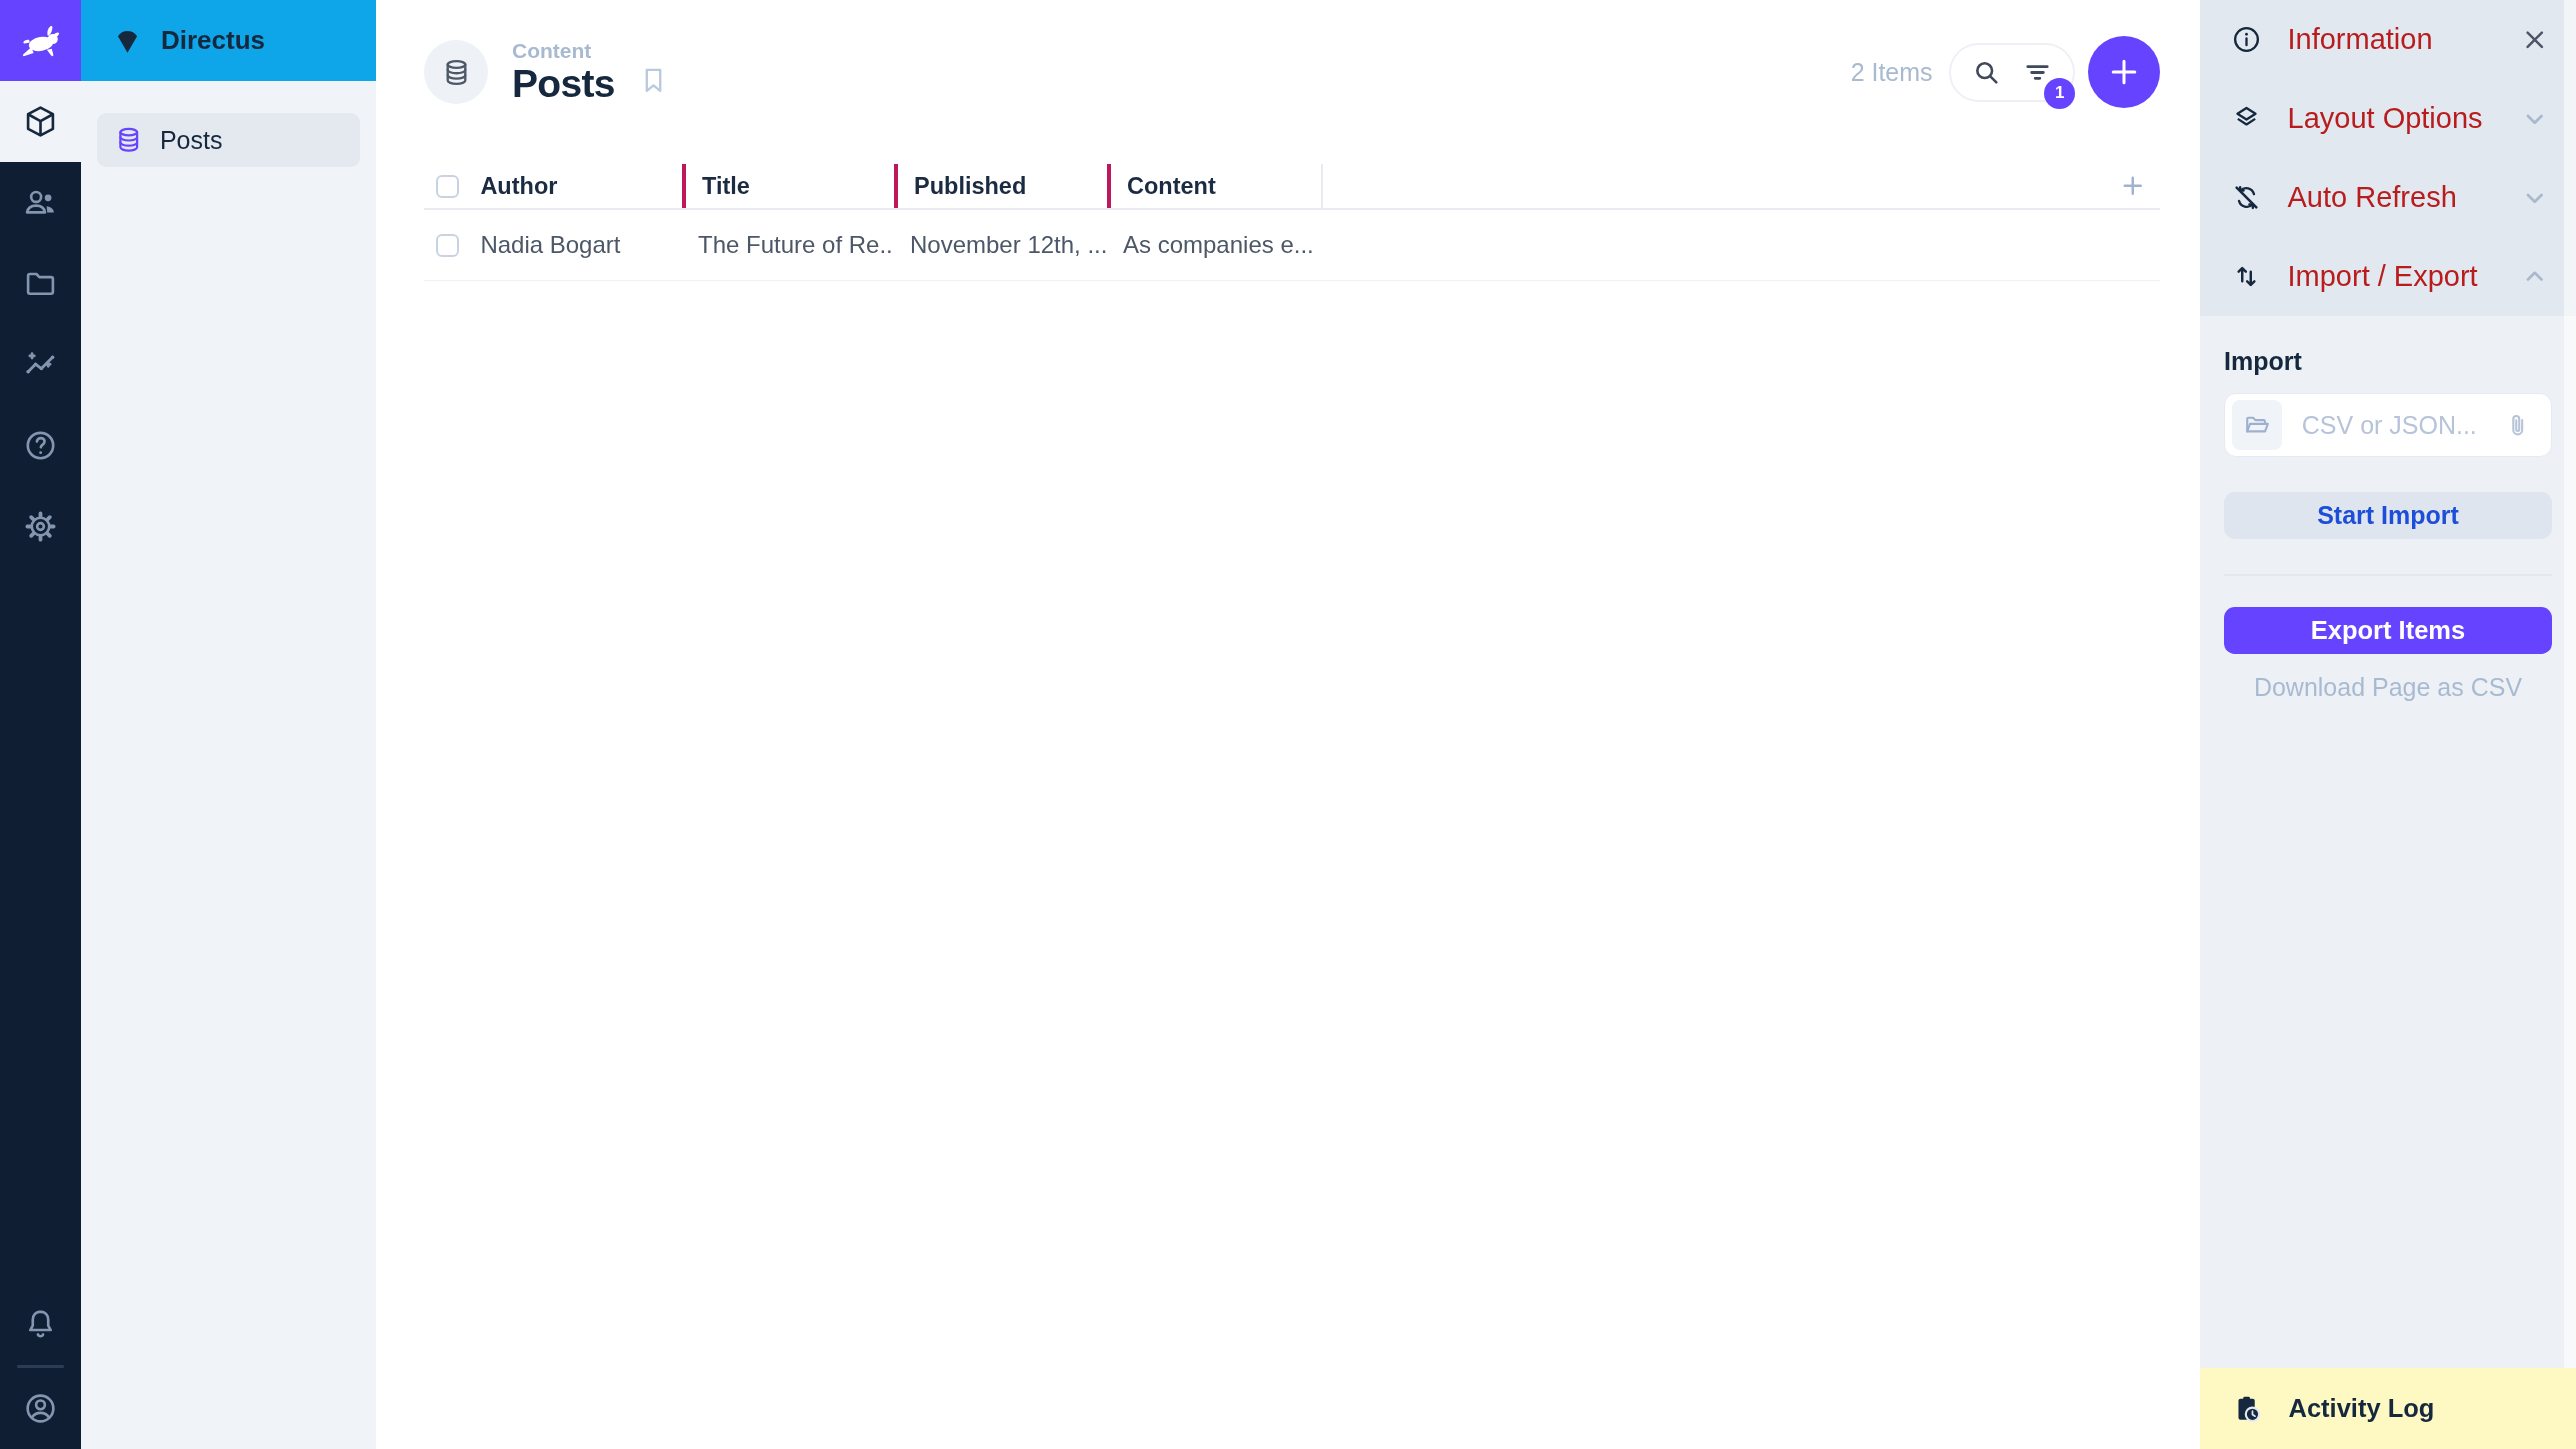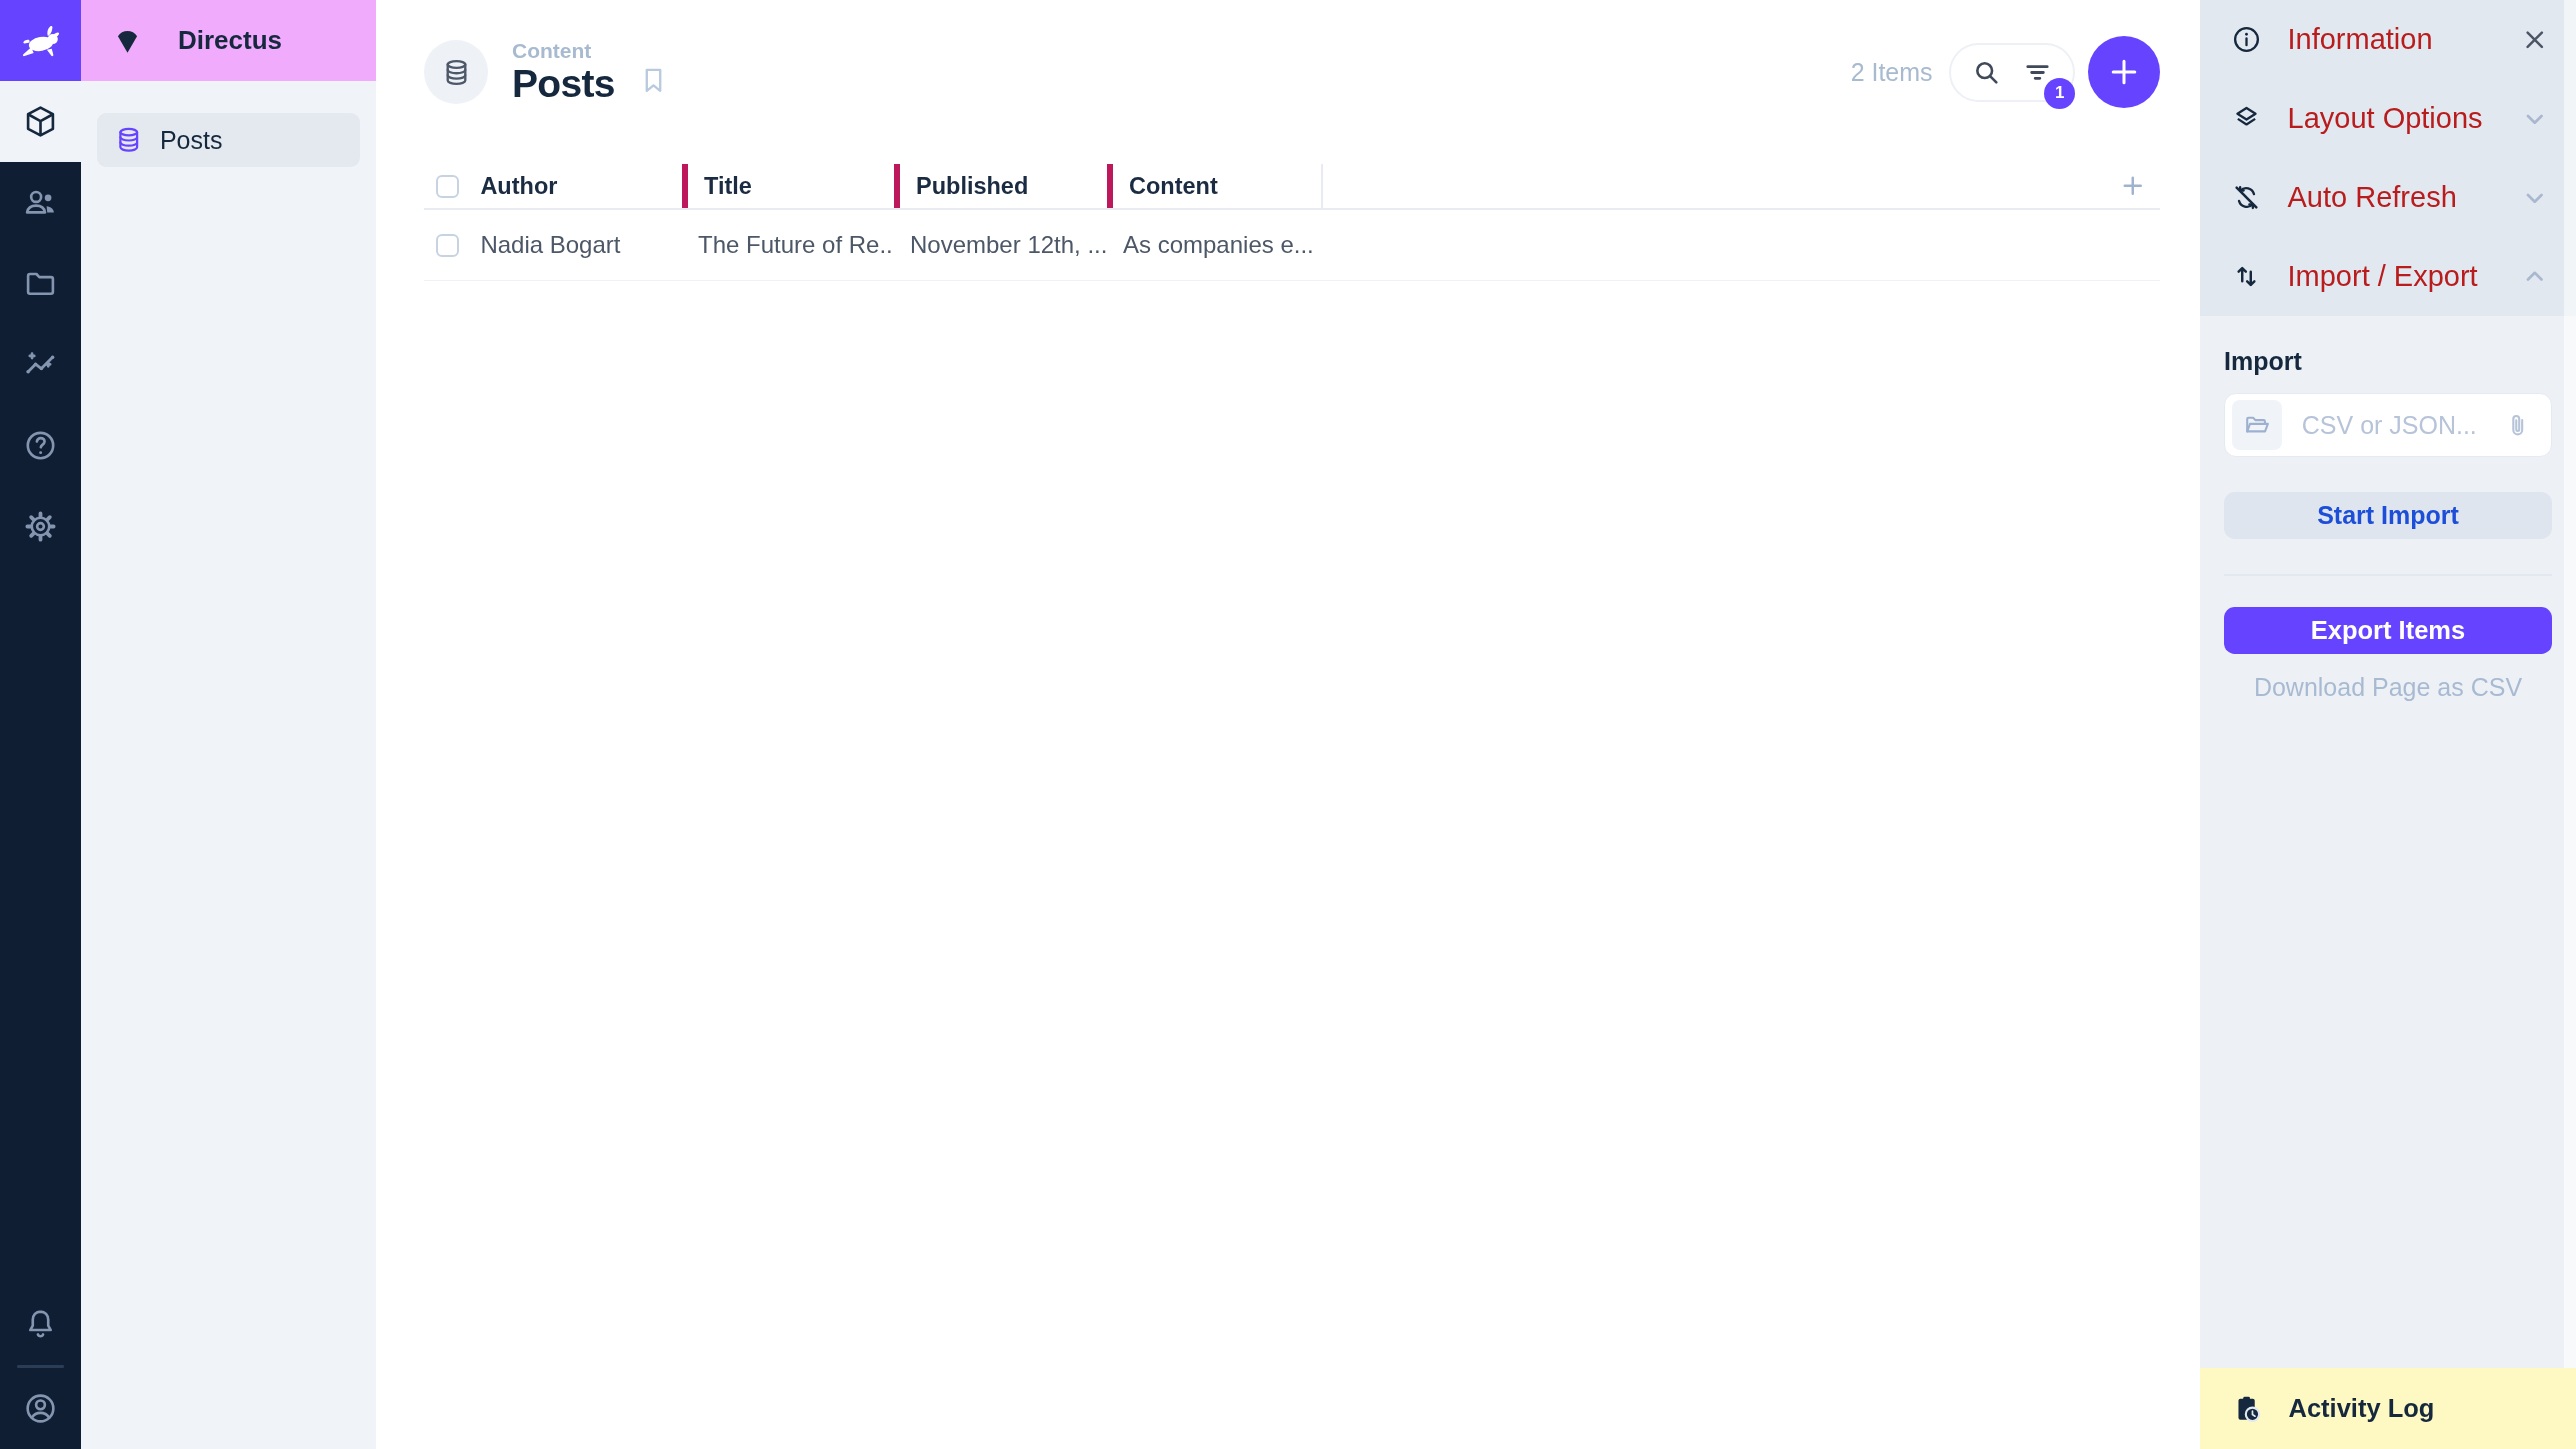--- a/index.html
+++ b/index.html
@@ -11,21 +11,21 @@
   
   .module-bar{width:81px;flex:0 0 81px;background:#0f1e33;display:flex;flex-direction:column;}
   .logo{width:81px;height:81px;background:#6644ff;display:grid;place-items:center;cursor:pointer;}
   .mod{width:81px;height:81px;display:grid;place-items:center;color:#8495af;background:transparent;border:none;cursor:pointer;padding:0;}
   .mod.active{background:#f0f3f7;color:#16283e;}
   .rail-spacer{flex:1;}
   .rail-divider{height:2.7px;background:#2b3c55;margin:0 17.4px;border-radius:1.3px;}
   .mod svg{width:35px;height:35px;}
   
   .nav-sidebar{width:295px;flex:0 0 295px;background:#f0f3f7;display:flex;flex-direction:column;}
-  .project-header{height:81px;background:#f0abfc;display:flex;align-items:center;gap:35px;padding:0 0 0 31px;font-size:26px;font-weight:700;color:#16283e;cursor:pointer;}
+  .project-header{height:81px;background:#0ea5e9;display:flex;align-items:center;gap:18px;padding:0 0 0 31px;font-size:26px;font-weight:700;color:#16283e;cursor:pointer;}
   .project-header svg{width:31px;height:31px;color:#16283e;}
   .nav-item{margin:32px 16px 0 16px;height:54px;border-radius:9.4px;background:#e4e9ef;display:flex;align-items:center;gap:16px;padding:0 17.4px;font-size:25px;font-weight:500;color:#16283e;cursor:pointer;}
   .nav-item svg{width:29.5px;height:29.5px;color:#6644ff;}
   
   .main{flex:1;background:#ffffff;display:flex;flex-direction:column;padding:36px 40px 0 48px;min-width:0;}
   .page-header{display:flex;align-items:center;}
   .collection-badge{width:64px;height:64px;border-radius:50%;background:#eef1f5;display:grid;place-items:center;color:#4d5869;flex:0 0 64px;}
   .collection-badge svg{width:31px;height:31px;}
   .titles{margin-left:24px;}
   .breadcrumb{font-size:21px;font-weight:600;color:#a7bacf;line-height:1.1;}
@@ -38,21 +38,21 @@
   .pill-btn{background:none;border:none;padding:0;color:#3f4959;cursor:pointer;display:grid;place-items:center;}
   .pill-btn svg{width:31px;height:31px;}
   .filter-badge{position:absolute;right:-2.7px;bottom:-9.4px;width:31px;height:31px;border-radius:50%;background:#6644ff;color:#fff;font-size:17px;font-weight:700;display:grid;place-items:center;}
   .add-btn{width:72px;height:72px;border-radius:50%;background:#6644ff;border:none;color:#fff;display:grid;place-items:center;margin-left:13.4px;cursor:pointer;}
   .add-btn svg{width:36px;height:36px;}
   
   .table{margin-top:56px;}
   .thead,.trow{display:grid;grid-template-columns:47px 211px 212px 213px 214px 1fr 54px;align-items:center;}
   .thead{height:46px;border-bottom:2px solid #e8ecf2;}
   .th{font-size:23.5px;font-weight:700;color:#1b2b42;height:100%;display:flex;align-items:center;cursor:pointer;}
-  .th.sep{border-left:6px solid #be185d;padding-left:16px;}
+  .th.sep{border-left:4px solid #be185d;padding-left:16px;}
   .th.first{padding-left:9.4px;}
   .spacer-cell{height:100%;border-left:2px solid #e8ecf2;}
   .add-col{display:grid;place-items:center;background:none;border:none;color:#9fb3cf;cursor:pointer;padding:0;}
   .add-col svg{width:29.5px;height:29.5px;}
   .trow{height:71px;border-bottom:1.3px solid #eef1f6;font-size:24px;color:#4c5767;cursor:pointer;}
   .td{padding-left:16px;white-space:nowrap;overflow:hidden;}
   .td.first{padding-left:9.4px;}
   .check-cell{display:grid;place-items:center;}
   .checkbox{width:23px;height:23px;border:2.7px solid #c7d3e2;border-radius:6px;background:#fff;cursor:pointer;display:inline-block;}
   

